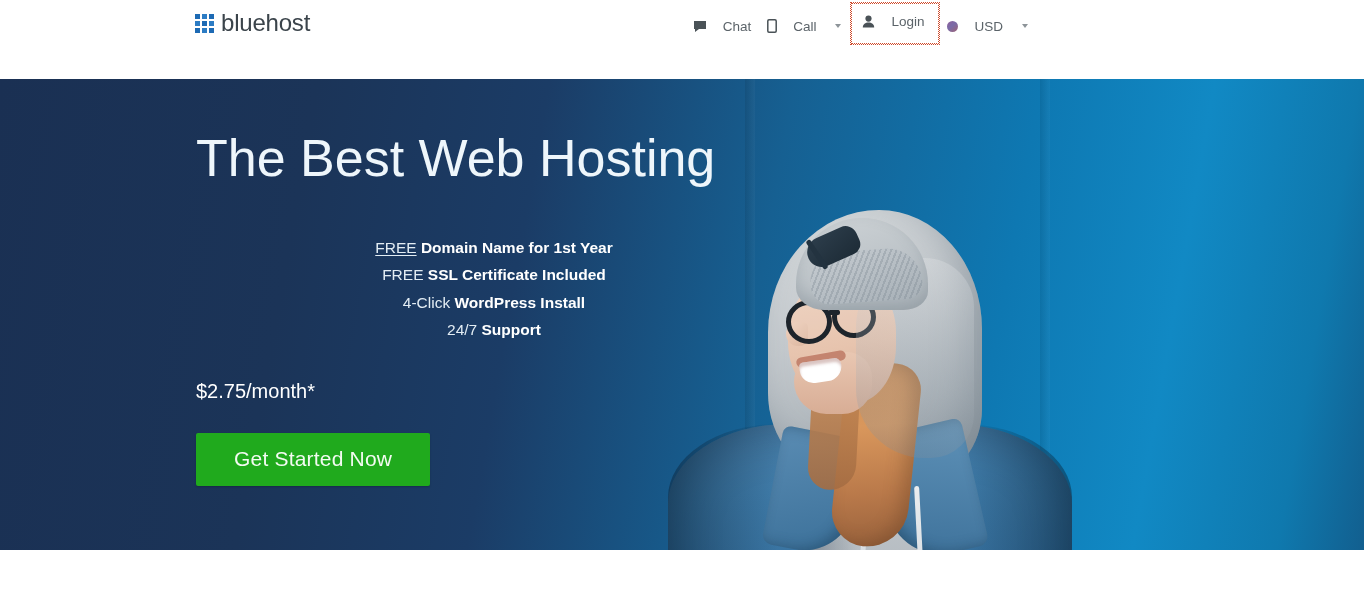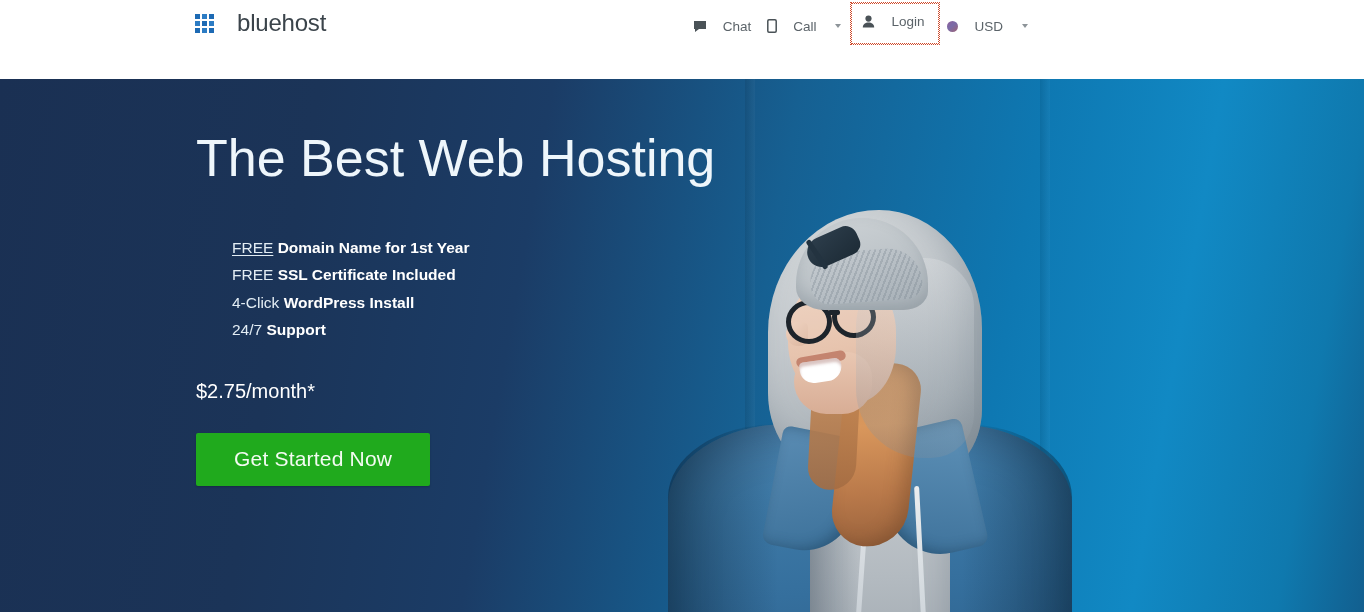--- a/index.html
+++ b/index.html
@@ -20,21 +20,21 @@
     background: #ffffff;
     z-index: 40;
   }
 
   .logo {
     position: absolute;
     left: 195px;
     top: 9px;
     display: flex;
     align-items: center;
-    gap: 23px;
+    gap: 7px;
     cursor: pointer;
   }
   .logo-mark {
     width: 19px;
     height: 19px;
     display: grid;
     grid-template-columns: repeat(3, 5px);
     grid-template-rows: repeat(3, 5px);
     gap: 2px;
   }
@@ -126,21 +126,21 @@
   .flag-dot {
     width: 11px; height: 11px; border-radius: 50%;
     background: linear-gradient(140deg, #8f5f9a 0%, #7a6ca8 45%, #9e6274 100%);
     display: inline-block;
   }
 
   
   .hero {
     position: relative;
     width: 1364px;
-    height: 533px;
+    height: 471px;
     overflow: hidden;
     background: #7f1d1d;
   }
   
   .hero-bg {
     position: absolute;
     inset: 0;
     background:
       linear-gradient(100deg,
         #1a3053 0%,
@@ -335,20 +335,21 @@
     font-size: 52px;
     font-weight: 300;
     color: #eef6fb;
     letter-spacing: 0px;
     line-height: 1.05;
     white-space: nowrap;
   }
   .feature-list {
     list-style: none;
     margin: 48px 0 0 36px;
+    text-align: center;
   }
   .feature-list li {
     font-size: 15.5px;
     color: #e3edf4;
     line-height: 27.5px;
     font-weight: 400;
   }
   .feature-list li b { font-weight: 700; color: #ffffff; }
   .feature-list li u { text-decoration: underline; text-underline-offset: 2px; }
   .price-block {

